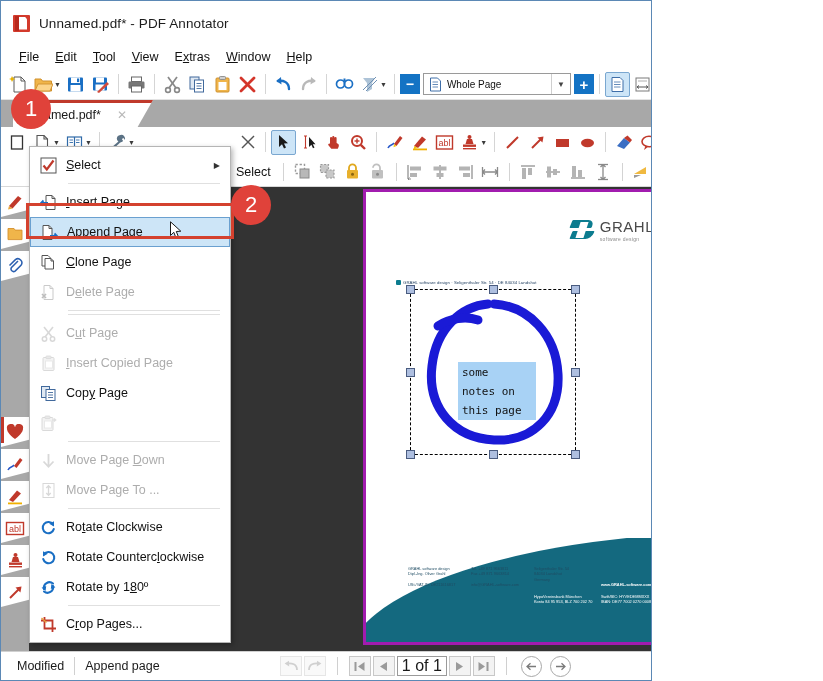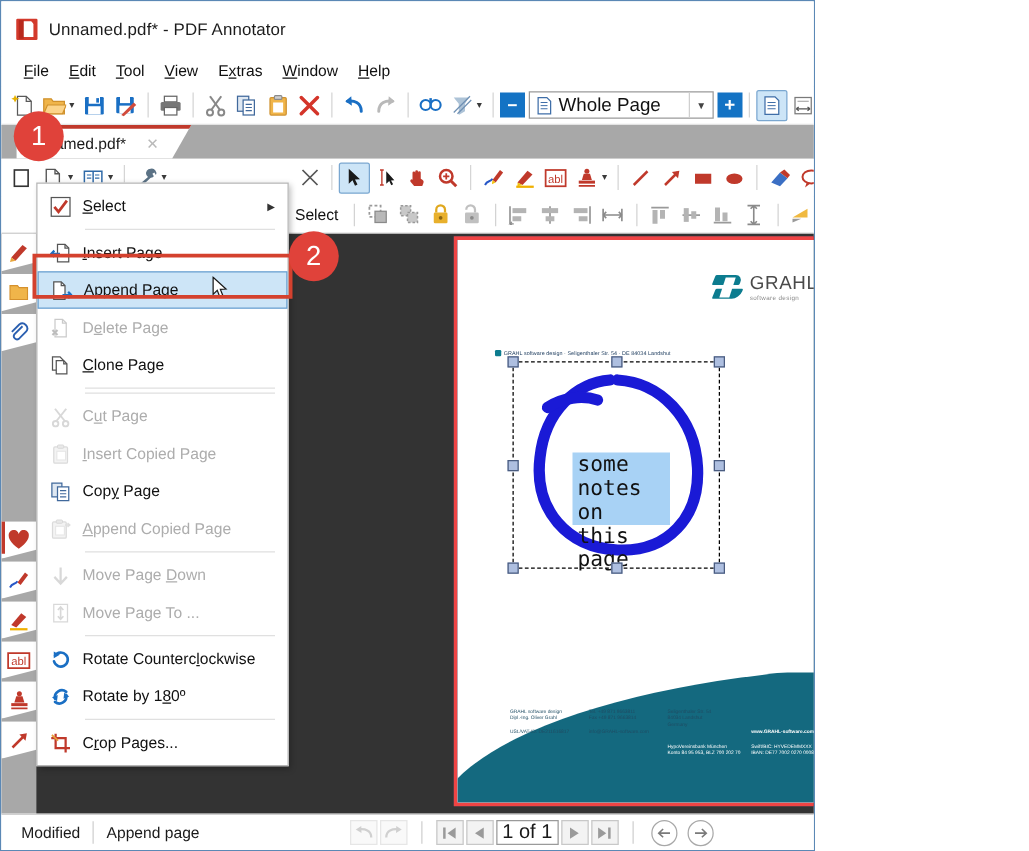--- a/index.html
+++ b/index.html
@@ -72,21 +72,21 @@
   }
   .tb-sep { width: 1px; height: 20px; background: #d5d5d5; margin: 0 5px; flex: none; }
   .caret { font-size: 7px; color: #3a3a3a; margin-left: -2px; margin-right: 2px; }
 
   .zoomcombo {
     display: flex; align-items: center; height: 22px;
     border: 1px solid #9a9a9a; background: #fff; width: 148px; flex: none;
     margin: 0 3px;
   }
   .zoomcombo .zi { margin: 0 4px 0 4px; display:flex; }
-  .zoomcombo .zt { font-size: 15px; color: #111; flex: 1; }
+  .zoomcombo .zt { font-size: 10px; color: #111; flex: 1; }
   .zoomcombo .zd {
     width: 19px; height: 20px; display:flex; align-items:center; justify-content:center;
     border-left: 1px solid #cfcfcf; color:#444; font-size:8px;
   }
   .sqbtn {
     width: 20px; height: 20px; background: #1473c4; color: #fff;
     display:flex; align-items:center; justify-content:center;
     font-size: 15px; font-weight: bold; line-height: 1; flex:none;
   }
   .sqbtn.minus { font-size: 14px; }
@@ -142,22 +142,22 @@
     content:""; position:absolute; left:0; top:0; width:3px; height:26px; background:#c0392b;
   }
 
   
   .docarea {
     position: absolute; left: 28px; top: 186px; width: 793px; height: 464px;
     background: #333333;
   }
   .pagewrap {
     position: absolute; left: 334px; top: 2px; width: 322px; height: 456px;
-    border: 3px solid #ef4444;
-    background: #0c4a6e;
+    border: 3px solid #a21caf;
+    background: #22c55e;
   }
   .page { position: absolute; inset: 0; background: #fff; overflow: hidden; }
   .grahl-logo {
     position: absolute; right: 28px; top: 26px; display: flex; align-items: center;
   }
   .grahl-mark {
     width: 26px; height: 24px; position: relative; margin-right: 5px;
   }
   .grahl-mark .s1, .grahl-mark .s2 {
     position: absolute; background: #0c7c8f;
@@ -186,21 +186,21 @@
     position: absolute; width: 9px; height: 9px; background: #aebfe0;
     border: 1px solid #4a5c80;
   }
   .ink {
     position: absolute; left: 44px; top: 100px; width: 166px; height: 164px;
   }
   .notebox {
     position: absolute; left: 92px; top: 170px; width: 78px; height: 58px;
     background: #a8d2f5;
     font-family: "DejaVu Sans Mono", monospace;
-    font-size: 17px; color: #111; line-height: 19px;
+    font-size: 11px; color: #111; line-height: 19px;
     padding-left: 4px; padding-top: 1px;
   }
 
   .pagefooter {
     position: absolute; left: 0; bottom: 0; width: 100%; height: 104px; overflow: hidden;
   }
   .teal {
     position: absolute; left: -20px; bottom: -22px; width: 400px; height: 132px;
     background: #14697f;
     border-radius: 100% 0 0 0 / 100% 0 0 0;
@@ -953,40 +953,40 @@
         </svg>
       </span>
       <span class="lbl"><u class="acc">A</u>ppend Page</span>
       <span style="margin-right:46px">
         <svg width="14" height="19" viewBox="0 0 14 19">
             <path d="M1.5 0.8 L1.5 14.5 L4.8 11.3 L7 17 L9.5 16 L7.3 10.5 L11.8 10.2 Z" fill="#fff" stroke="#1a1a1a" stroke-width="1"></path>
           </svg>
       </span>
     </div>
 
+    <div class="mi">
+      <span class="ico">
+        <svg width="17" height="17" viewBox="0 0 17 17">
+          <path d="M2 1.5 h6 l2.5 2.5 v8 h-8.5 z" fill="#fff" stroke="#555" stroke-width="1"></path>
+          <path d="M5 4.5 h6 l2.5 2.5 v8 h-8.5 z" fill="#fff" stroke="#555" stroke-width="1"></path>
+          <path d="M11 4.5 v2.5 h2.5" fill="none" stroke="#555" stroke-width="1"></path>
+        </svg>
+      </span>
+      <span class="lbl"><u class="acc">C</u>lone Page</span>
+    </div>
+
     <div class="mi disabled">
       <span class="ico">
         <svg width="17" height="17" viewBox="0 0 17 17">
           <path d="M4 1.5 h6 l3 3 v11 h-9 z" fill="#fff" stroke="#777" stroke-width="1"></path>
           <path d="M10 1.5 v3 h3" fill="none" stroke="#777" stroke-width="1"></path>
           <path d="M2 10 L6 14 M6 10 L2 14" stroke="#555" stroke-width="1.7"></path>
         </svg>
       </span>
       <span class="lbl">D<u class="acc">e</u>lete Page</span>
-    </div>
-
-    <div class="mi">
-      <span class="ico">
-        <svg width="17" height="17" viewBox="0 0 17 17">
-          <path d="M2 1.5 h6 l2.5 2.5 v8 h-8.5 z" fill="#fff" stroke="#555" stroke-width="1"></path>
-          <path d="M5 4.5 h6 l2.5 2.5 v8 h-8.5 z" fill="#fff" stroke="#555" stroke-width="1"></path>
-          <path d="M11 4.5 v2.5 h2.5" fill="none" stroke="#555" stroke-width="1"></path>
-        </svg>
-      </span>
-      <span class="lbl"><u class="acc">C</u>lone Page</span>
     </div>
     <div class="mi-sep"></div>
 
     <div class="mi-sep"></div>
 
     <div class="mi disabled">
       <span class="ico">
         <svg width="17" height="17" viewBox="0 0 17 17">
           <line x1="4" y1="2" x2="12" y2="12" stroke="#9a9a9a" stroke-width="1.6"></line>
           <line x1="13" y1="2" x2="5" y2="12" stroke="#9a9a9a" stroke-width="1.6"></line>
@@ -1023,21 +1023,20 @@
 
     <div class="mi disabled">
       <span class="ico">
         <svg width="17" height="17" viewBox="0 0 17 17">
           <rect x="2" y="2.5" width="11" height="13" rx="1" fill="#e0e0e0" stroke="#a0a0a0" stroke-width="1"></rect>
           <rect x="5" y="1" width="5" height="2.6" rx="0.7" fill="#c8c8c8" stroke="#999" stroke-width="0.8"></rect>
           <rect x="4.5" y="6" width="7" height="7" fill="#fff" stroke="#bbb" stroke-width="0.8"></rect>
           <path d="M12 5 h3.5 M14 3.5 L15.8 5 L14 6.5" fill="none" stroke="#aaa" stroke-width="1.2"></path>
         </svg>
       </span>
-      <span class="lbl"><u class="acc">A</u>ppend Copied Page</span>
     </div>
     <div class="mi-sep"></div>
 
 
     <div class="mi disabled">
       <span class="ico">
         <svg width="17" height="17" viewBox="0 0 17 17">
             <path d="M8.5 2 V14 M3.5 9.5 L8.5 14.8 L13.5 9.5" fill="none" stroke="#9a9a9a" stroke-width="1.8"></path>
           </svg>
       </span>
@@ -1048,20 +1047,29 @@
       <span class="ico">
         <svg width="17" height="17" viewBox="0 0 17 17">
           <rect x="3" y="1.5" width="11" height="14" fill="#fff" stroke="#9a9a9a" stroke-width="1"></rect>
           <path d="M8.5 4 V13 M6.3 6 L8.5 3.6 L10.7 6 M6.3 11 L8.5 13.4 L10.7 11" fill="none" stroke="#9a9a9a" stroke-width="1.3"></path>
         </svg>
       </span>
       <span class="lbl">Move Page To ...</span>
     </div>
     <div class="mi-sep"></div>
 
+    <div class="mi">
+      <span class="ico">
+        <svg width="17" height="17" viewBox="0 0 17 17">
+          <path d="M13 5.5 A5.6 5.6 0 1 0 13.8 10" fill="none" stroke="#1a6fc4" stroke-width="2.1" stroke-linecap="round"></path>
+          <path d="M9.2 4.8 L14 2.2 L14 7.6 Z" fill="#1a6fc4"></path>
+        </svg>
+      </span>
+      <span class="lbl">Ro<u class="acc">t</u>ate Clockwise</span>
+    </div>
 
     <div class="mi">
       <span class="ico">
         <svg width="17" height="17" viewBox="0 0 17 17">
           <path d="M4 5.5 A5.6 5.6 0 1 1 3.2 10" fill="none" stroke="#1a6fc4" stroke-width="2.1" stroke-linecap="round"></path>
           <path d="M7.8 4.8 L3 2.2 L3 7.6 Z" fill="#1a6fc4"></path>
         </svg>
       </span>
       <span class="lbl">Rotate Counterc<u class="acc">l</u>ockwise</span>
     </div>

